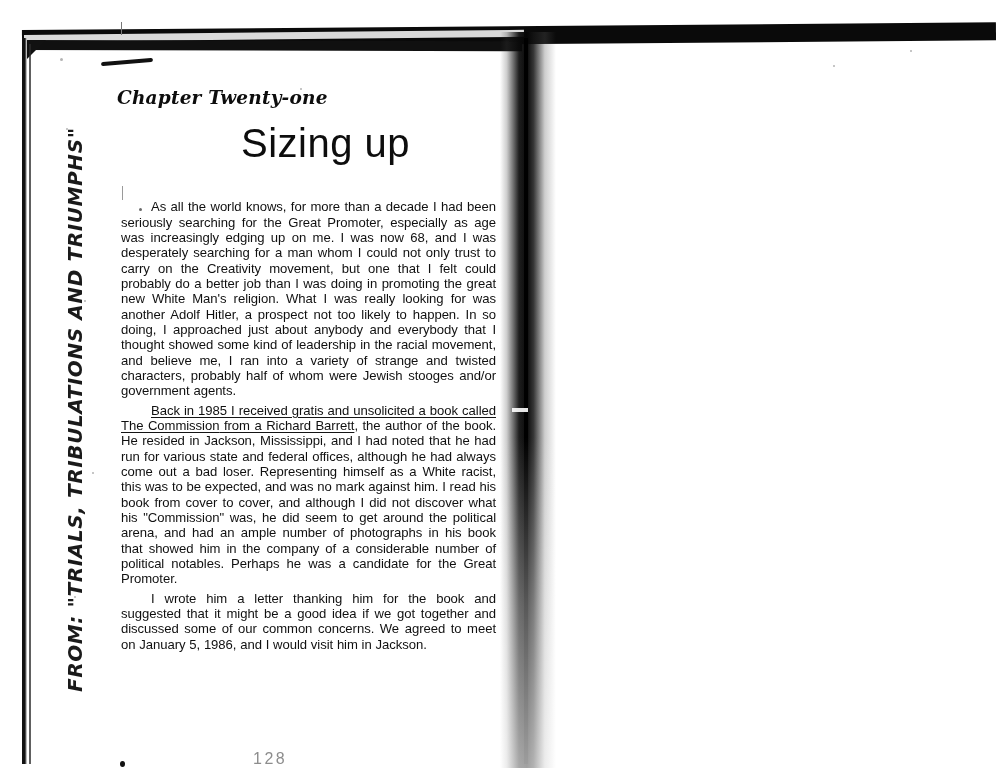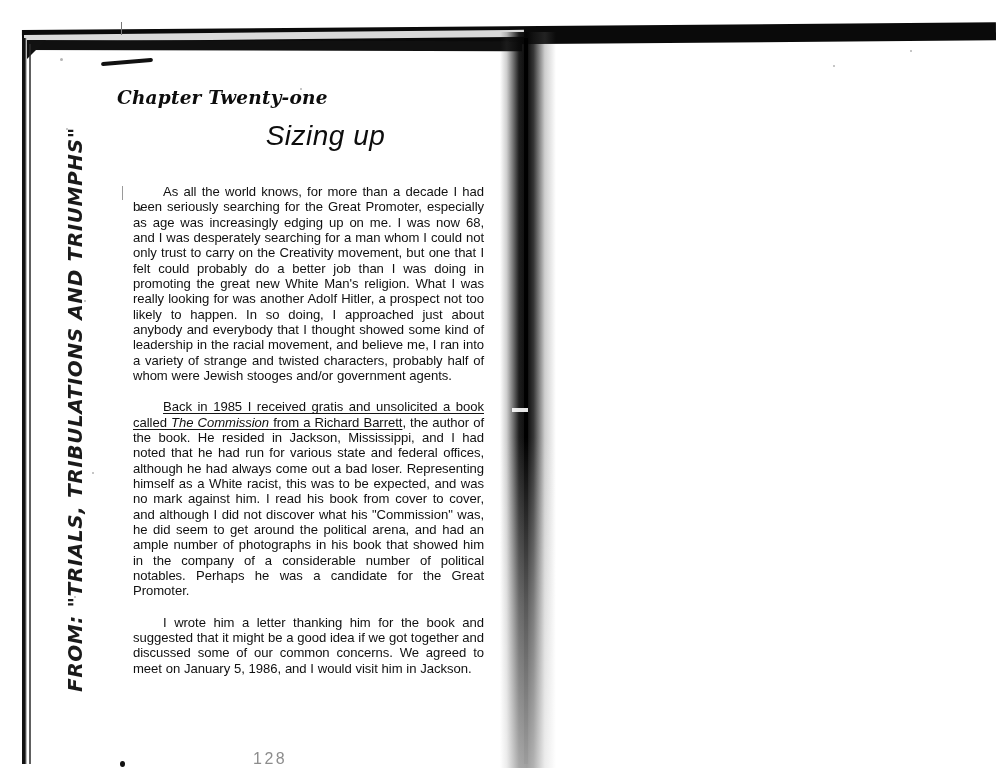--- a/index.html
+++ b/index.html
@@ -216,52 +216,51 @@
     font-style: italic;
     font-weight: 700;
     font-size: 18.5px;
     letter-spacing: .2px;
     color: #0d0d0d;
     margin: 0 0 10px 0;
   }
 
   .chapter-title {
     font-family: "Liberation Sans", sans-serif;
-    font-style: italic;
     font-weight: 400;
-    font-size: 28px;
+    font-size: 40px;
     line-height: 1.28;
     color: #0d0d0d;
     margin: 0 0 30px 0;
     text-align: center;
     letter-spacing: .5px;
   }
   .chapter-title .l1 { display: block; padding-left: 34px; }
   .chapter-title .l2 { display: block; padding-left: 10px; }
 
   p.body {
-    margin: 16px;
+    margin: 4px;
     font-family: "Liberation Sans", sans-serif;
     font-size: 13.1px;
     line-height: 15.35px;
     text-align: justify;
     text-indent: 30px;
     color: #101010;
     letter-spacing: -0.05px;
     word-spacing: .2px;
   }
 
   
   .ul {
     text-decoration: underline;
     text-decoration-thickness: 1.4px;
     text-underline-offset: 2.2px;
     text-decoration-color: #141414;
   }
-  .ital { font-style: italic; }
+  .ital { }
 
   .folio {
     position: absolute;
     font-family: "Liberation Sans", sans-serif;
     font-size: 16px;
     letter-spacing: 2.5px;
     color: #3a3a3a;
   }
   .folio-left  { left: 253px; top: 743px; color: #8d8d8d; }
 

